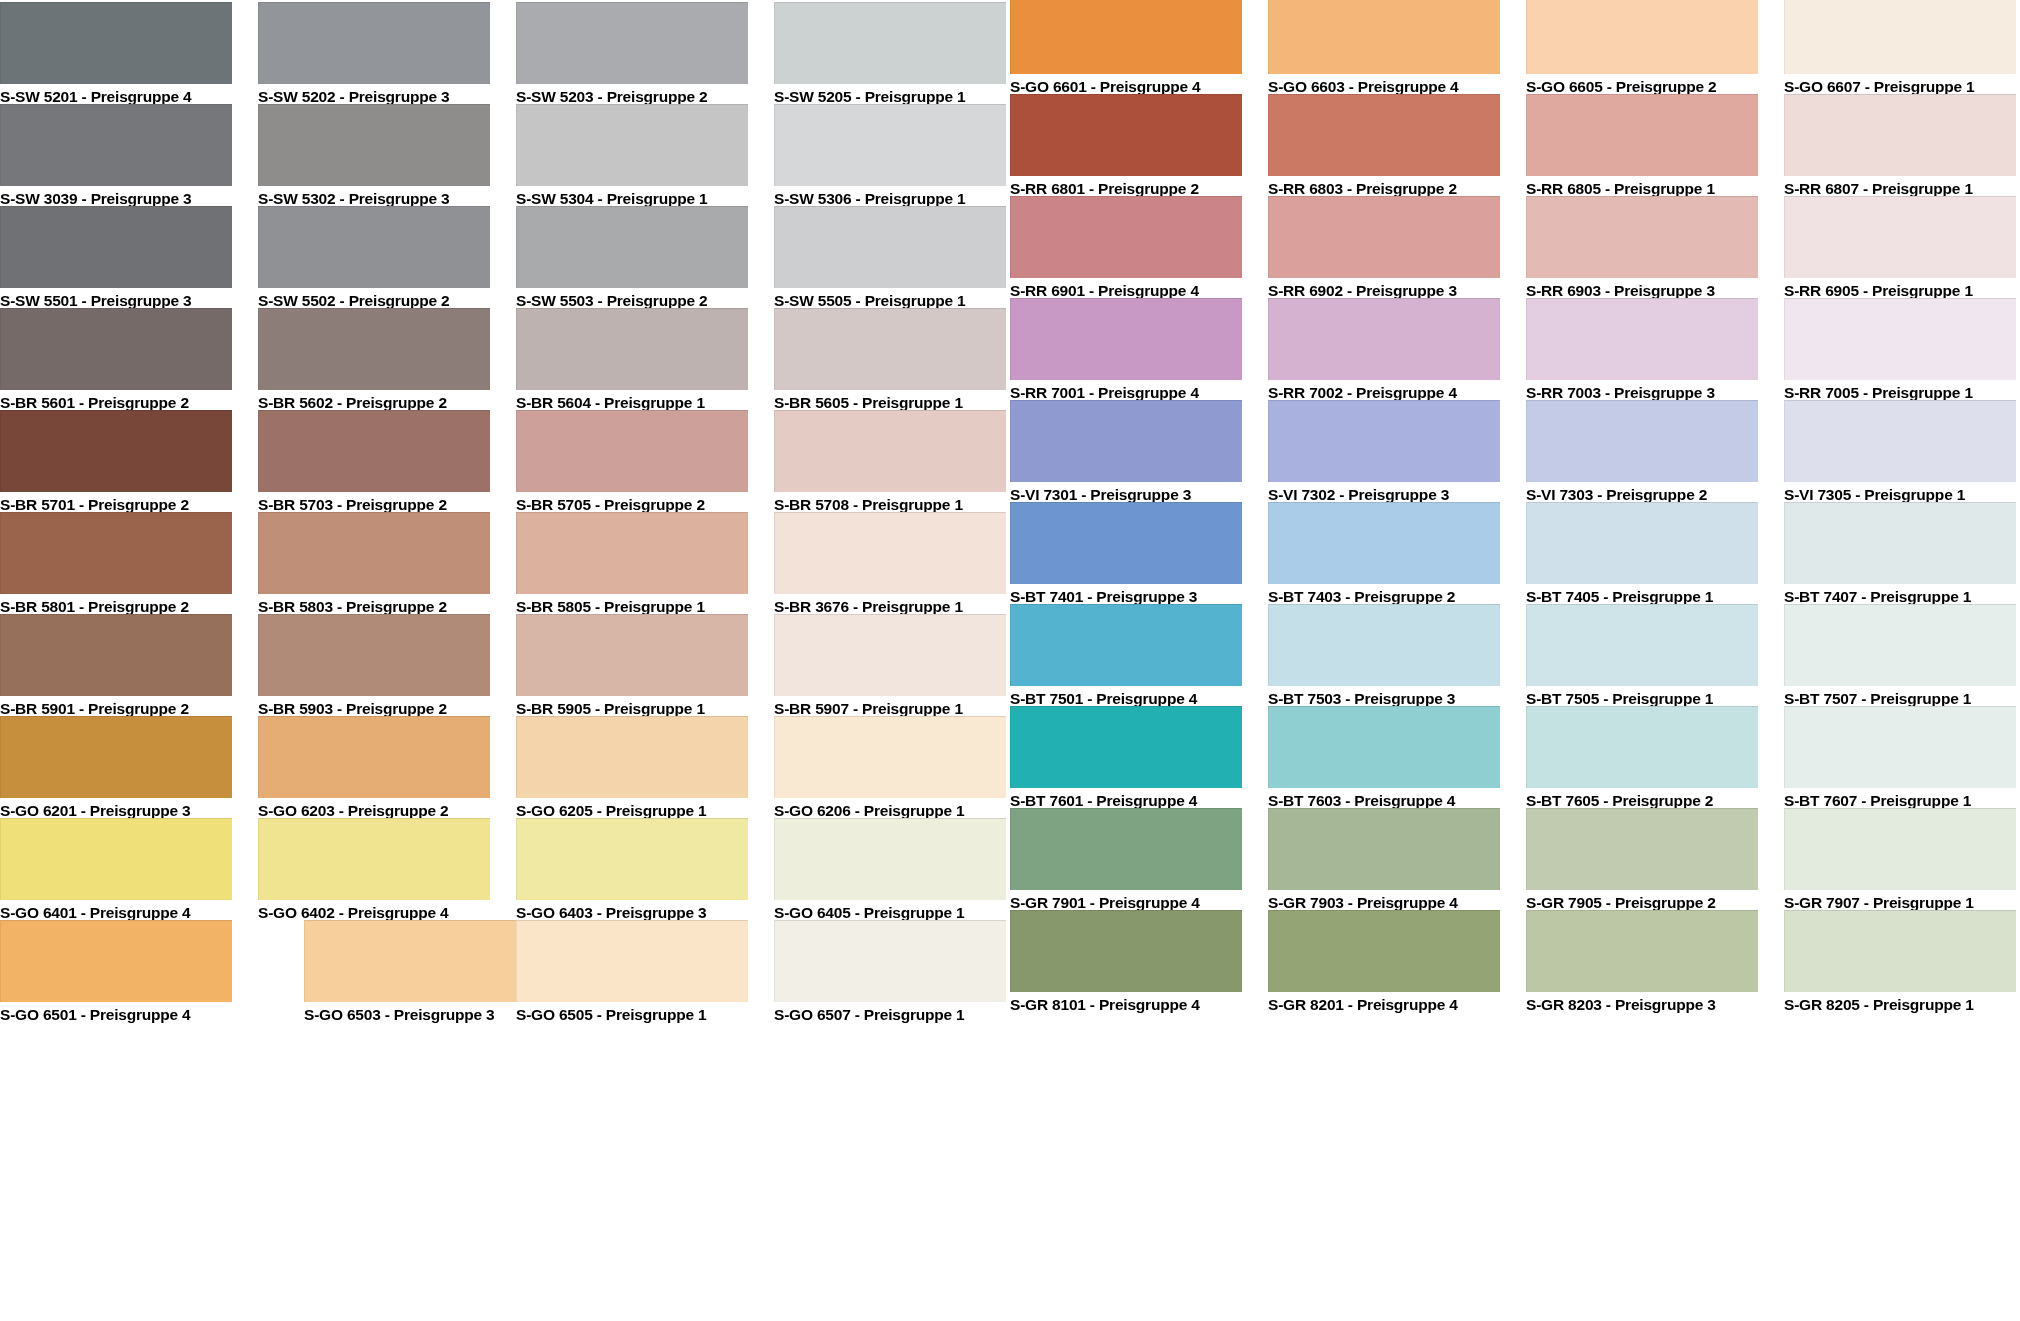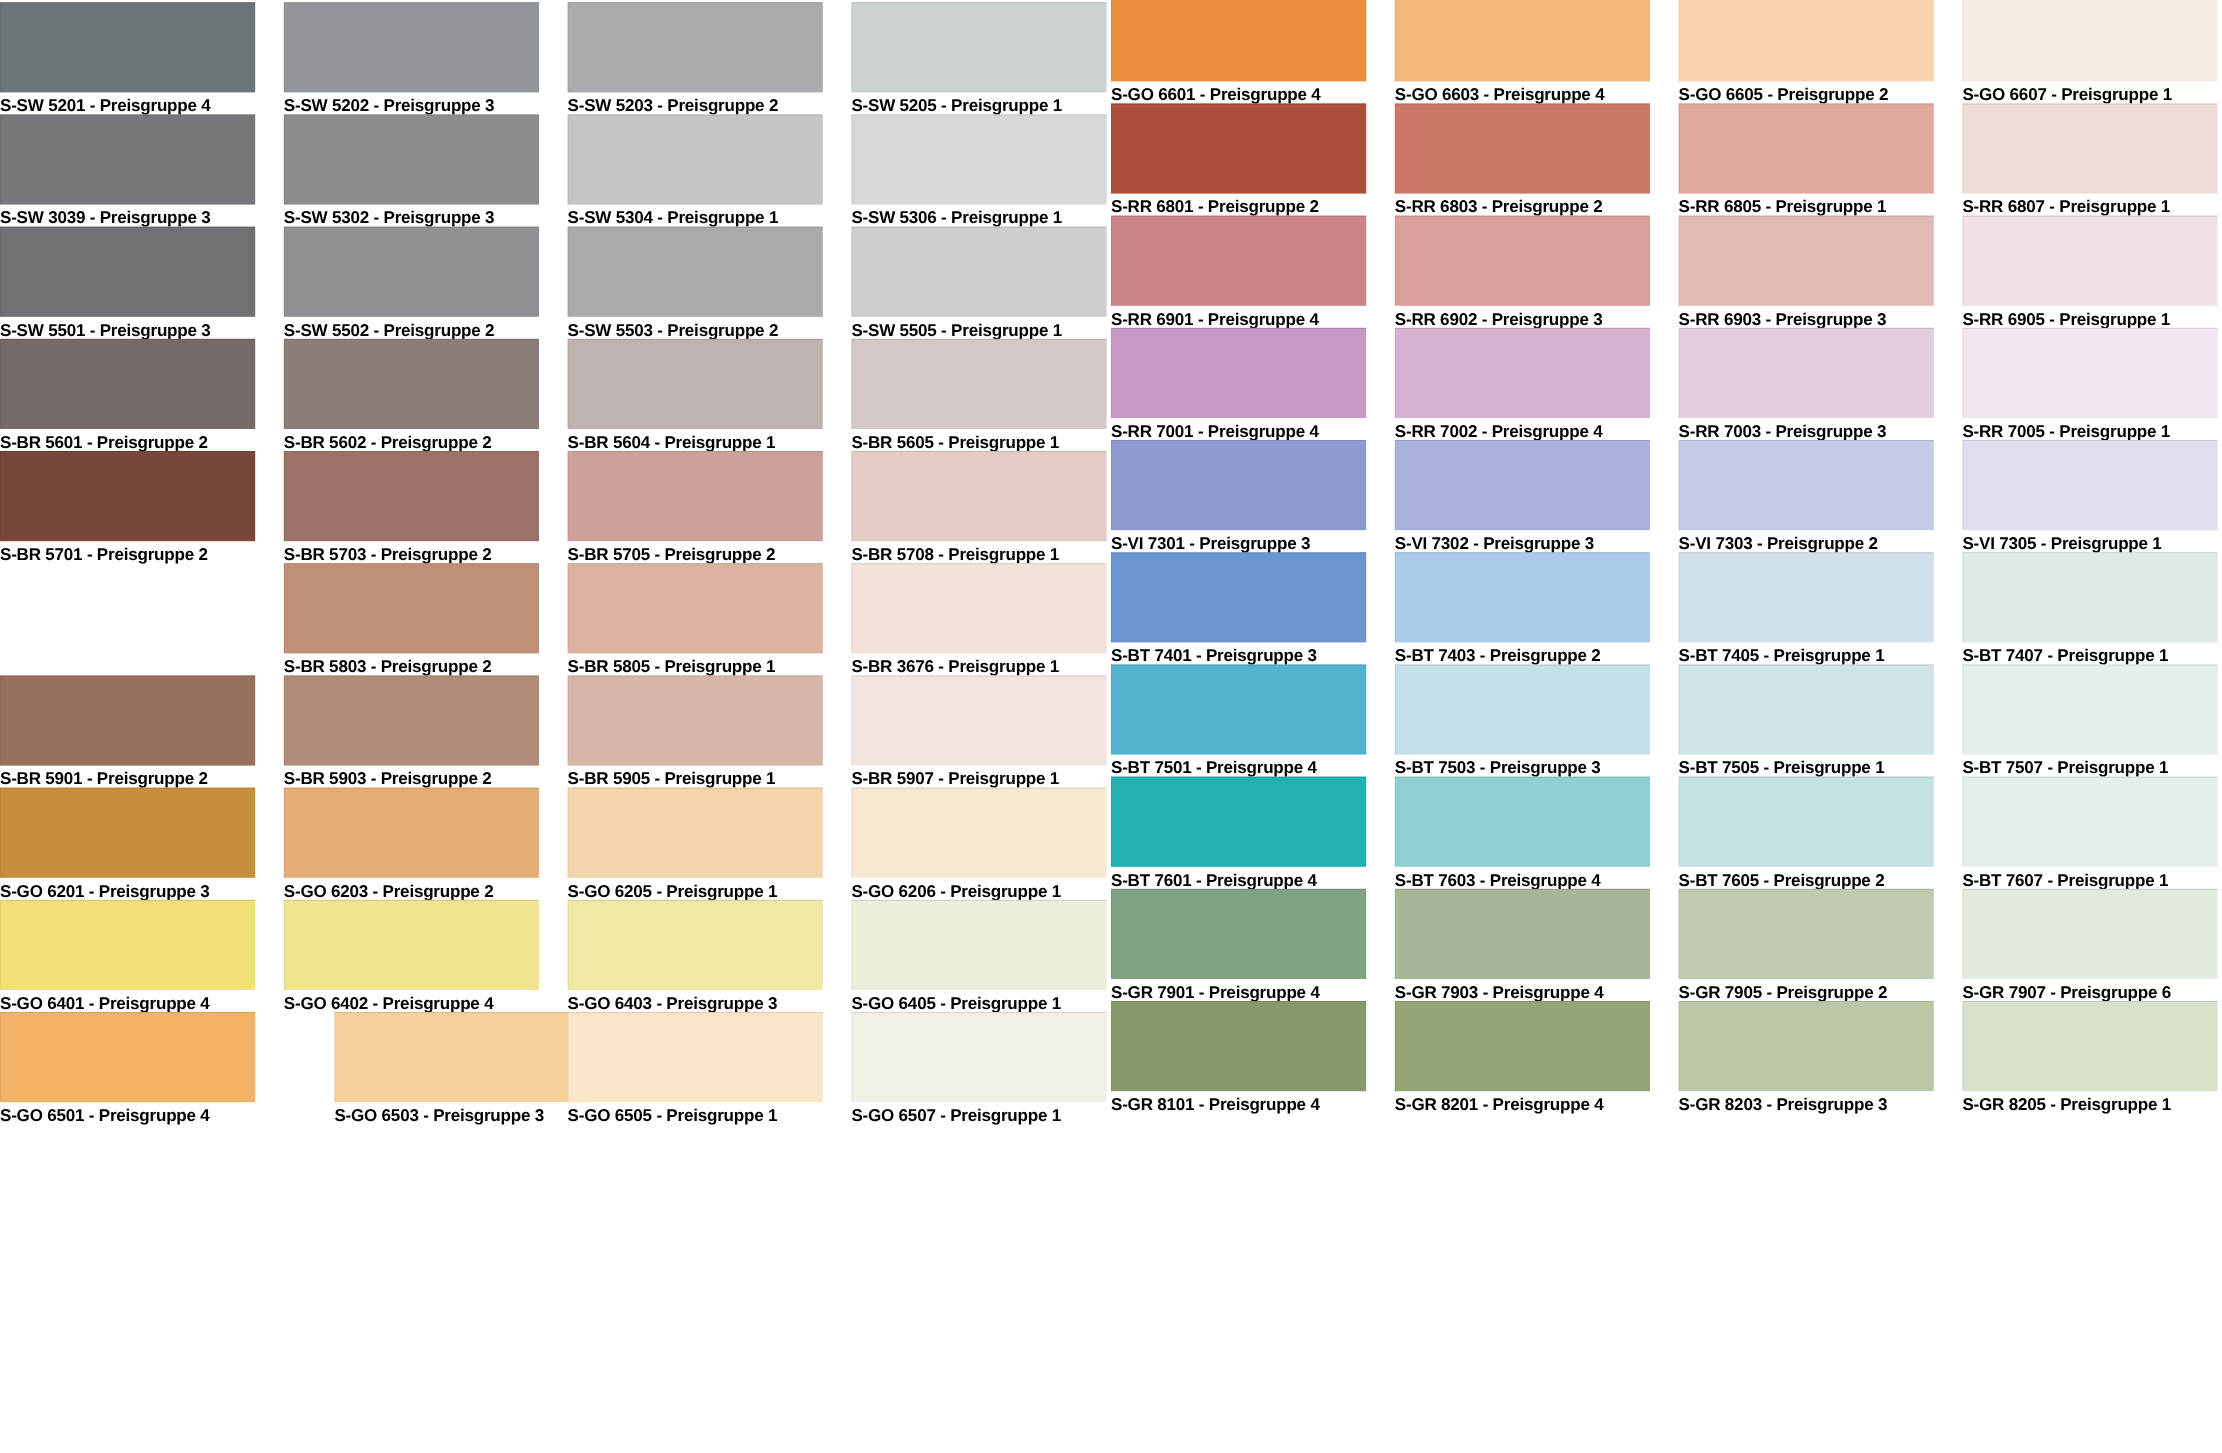--- a/index.html
+++ b/index.html
@@ -69,20 +69,24 @@
         <div class="swatch-label">S-SW 5501 - Preisgruppe 3</div>
       </div>
       <div class="swatch-cell" style="left: 0px; top: 308px;">
         <div class="swatch-chip" title="S-BR 5601" style="height: 82px; background: rgb(118, 106, 104);"></div>
         <div class="swatch-label">S-BR 5601 - Preisgruppe 2</div>
       </div>
       <div class="swatch-cell" style="left: 0px; top: 410px;">
         <div class="swatch-chip" title="S-BR 5701" style="height: 82px; background: rgb(121, 70, 58);"></div>
         <div class="swatch-label">S-BR 5701 - Preisgruppe 2</div>
       </div>
+      <div class="swatch-cell" style="left: 0px; top: 512px;">
+        <div class="swatch-chip" title="S-BR 5801" style="height: 82px; background: rgb(154, 99, 75);"></div>
+        <div class="swatch-label">S-BR 5801 - Preisgruppe 2</div>
+      </div>
       <div class="swatch-cell" style="left: 0px; top: 614px;">
         <div class="swatch-chip" title="S-BR 5901" style="height: 82px; background: rgb(151, 112, 91);"></div>
         <div class="swatch-label">S-BR 5901 - Preisgruppe 2</div>
       </div>
       <div class="swatch-cell" style="left: 0px; top: 716px;">
         <div class="swatch-chip" title="S-GO 6201" style="height: 82px; background: rgb(198, 143, 61);"></div>
         <div class="swatch-label">S-GO 6201 - Preisgruppe 3</div>
       </div>
       <div class="swatch-cell" style="left: 0px; top: 818px;">
         <div class="swatch-chip" title="S-GO 6401" style="height: 82px; background: rgb(239, 224, 122);"></div>
@@ -361,20 +365,20 @@
       <div class="swatch-cell" style="left: 774px; top: 604px;">
         <div class="swatch-chip" title="S-BT 7507" style="height: 82px; background: rgb(230, 238, 235);"></div>
         <div class="swatch-label">S-BT 7507 - Preisgruppe 1</div>
       </div>
       <div class="swatch-cell" style="left: 774px; top: 706px;">
         <div class="swatch-chip" title="S-BT 7607" style="height: 82px; background: rgb(230, 238, 236);"></div>
         <div class="swatch-label">S-BT 7607 - Preisgruppe 1</div>
       </div>
       <div class="swatch-cell" style="left: 774px; top: 808px;">
         <div class="swatch-chip" title="S-GR 7907" style="height: 82px; background: rgb(227, 234, 222);"></div>
-        <div class="swatch-label">S-GR 7907 - Preisgruppe 6</div>
+        <div class="swatch-label">S-GR 7907 - Preisgruppe 1</div>
       </div>
       <div class="swatch-cell" style="left: 774px; top: 910px;">
         <div class="swatch-chip" title="S-GR 8205" style="height: 82px; background: rgb(215, 225, 204);"></div>
         <div class="swatch-label">S-GR 8205 - Preisgruppe 1</div>
       </div>
     </div>
 </div>
 
 </body></html>

